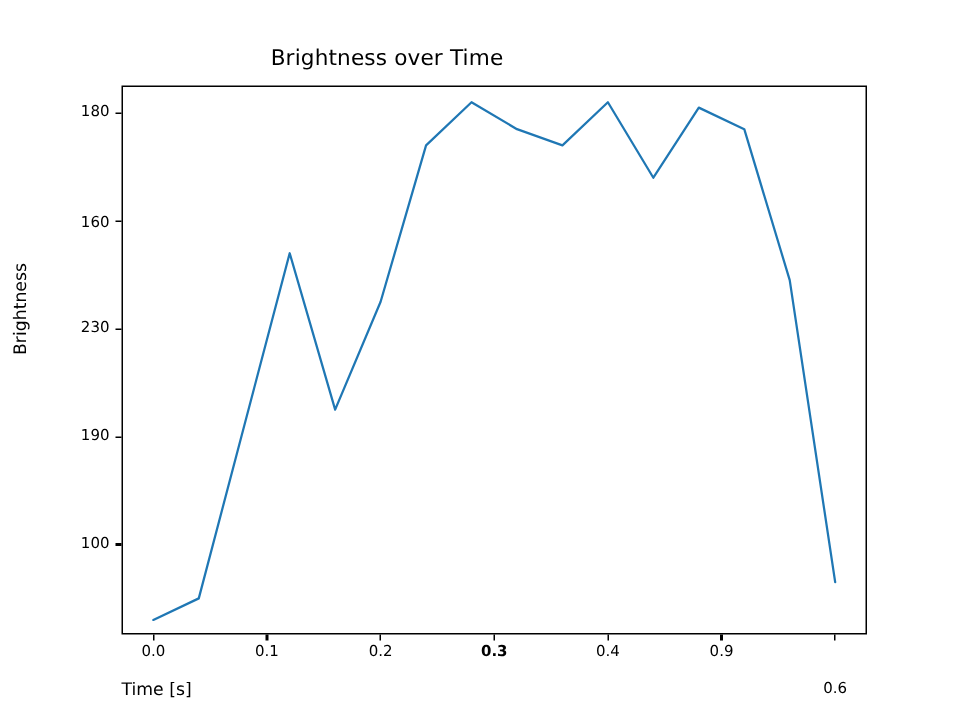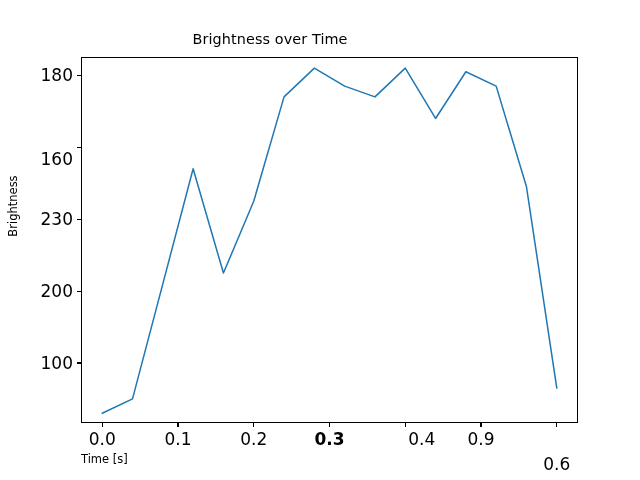--- a/index.html
+++ b/index.html
@@ -14,21 +14,21 @@
     overflow: hidden;
   }
   #figure {
     position: relative;
     width: 640px;
     height: 480px;
     background: #ffffff;
   }
   #chart-title {
     position: absolute;
-    left: 16px;
+    left: 4px;
     top: 31px;
     width: 508px;
     text-align: center;
     font-size: 14.4px;
     color: #000000;
     letter-spacing: 0.1px;
   }
   #plot-area {
     position: absolute;
     left: 81px;
@@ -52,38 +52,38 @@
     top: 0;
     width: 497px;
     height: 366px;
     overflow: visible;
   }
   .ytick-label {
     position: absolute;
     right: 0;
     width: 60px;
     text-align: right;
-    font-size: 17px;
+    font-size: 10px;
     color: #000000;
     transform: translateY(-50%);
     white-space: nowrap;
   }
   .ytick-mark {
     position: absolute;
     width: 3.7px;
     height: 1.1px;
     background: #000000;
   }
   .xtick-label {
     position: absolute;
     top: 0;
     width: 60px;
     margin-left: -30px;
     text-align: center;
-    font-size: 17px;
+    font-size: 10px;
     color: #000000;
     white-space: nowrap;
   }
   .xtick-mark {
     position: absolute;
     width: 1.1px;
     height: 3.7px;
     background: #000000;
   }
   #ytick-labels, #ytick-marks, #xtick-labels, #xtick-marks {
@@ -127,40 +127,40 @@
 
   <div id="ytick-marks">
       <div class="ytick-mark" style="left: 77.3px; top: 362.409px;"></div>
       <div class="ytick-mark" style="left: 77.3px; top: 290.503px;"></div>
       <div class="ytick-mark" style="left: 77.3px; top: 218.597px;"></div>
       <div class="ytick-mark" style="left: 77.3px; top: 146.692px;"></div>
       <div class="ytick-mark" style="left: 77.3px; top: 74.786px;"></div>
     </div>
   <div id="ytick-labels">
       <div class="ytick-label" style="left: 13px; top: 362.959px;">100</div>
-      <div class="ytick-label" style="left: 13px; top: 291.053px;">200</div>
+      <div class="ytick-label" style="left: 13px; top: 291.053px;">190</div>
       <div class="ytick-label" style="left: 13px; top: 219.147px;">230</div>
-      <div class="ytick-label" style="left: 13px; top: 159px;">160</div>
+      <div class="ytick-label" style="left: 13px; top: 149px;">160</div>
       <div class="ytick-label" style="left: 13px; top: 75.336px;">180</div>
     </div>
   <div id="xtick-marks">
       <div class="xtick-mark" style="left: 101.663px; top: 423px;"></div>
       <div class="xtick-mark" style="left: 177.426px; top: 423px;"></div>
       <div class="xtick-mark" style="left: 253.188px; top: 423px;"></div>
       <div class="xtick-mark" style="left: 328.95px; top: 423px;"></div>
       <div class="xtick-mark" style="left: 404.712px; top: 423px;"></div>
       <div class="xtick-mark" style="left: 480.474px; top: 423px;"></div>
       <div class="xtick-mark" style="left: 556.237px; top: 423px;"></div>
     </div>
   <div id="xtick-labels">
       <div class="xtick-label" style="left: 102.213px; top: 429px;">0.0</div>
       <div class="xtick-label" style="left: 177.976px; top: 429px;">0.1</div>
       <div class="xtick-label" style="left: 253.738px; top: 429px;">0.2</div>
       <div class="xtick-label" style="left: 329.5px; top: 429px; font-weight: bold;">0.3</div>
-      <div class="xtick-label" style="left: 405.262px; top: 429px; text-align: right;">0.4</div>
+      <div class="xtick-label" style="left: 405.262px; top: 429px;">0.4</div>
       <div class="xtick-label" style="left: 481.024px; top: 429px;">0.9</div>
       <div class="xtick-label" style="left: 556.787px; top: 454px;">0.6</div>
     </div>
 
   <div id="xlabel">Time [s]</div>
   <div id="ylabel">Brightness</div>
 
 </div>
 
 </body></html>

